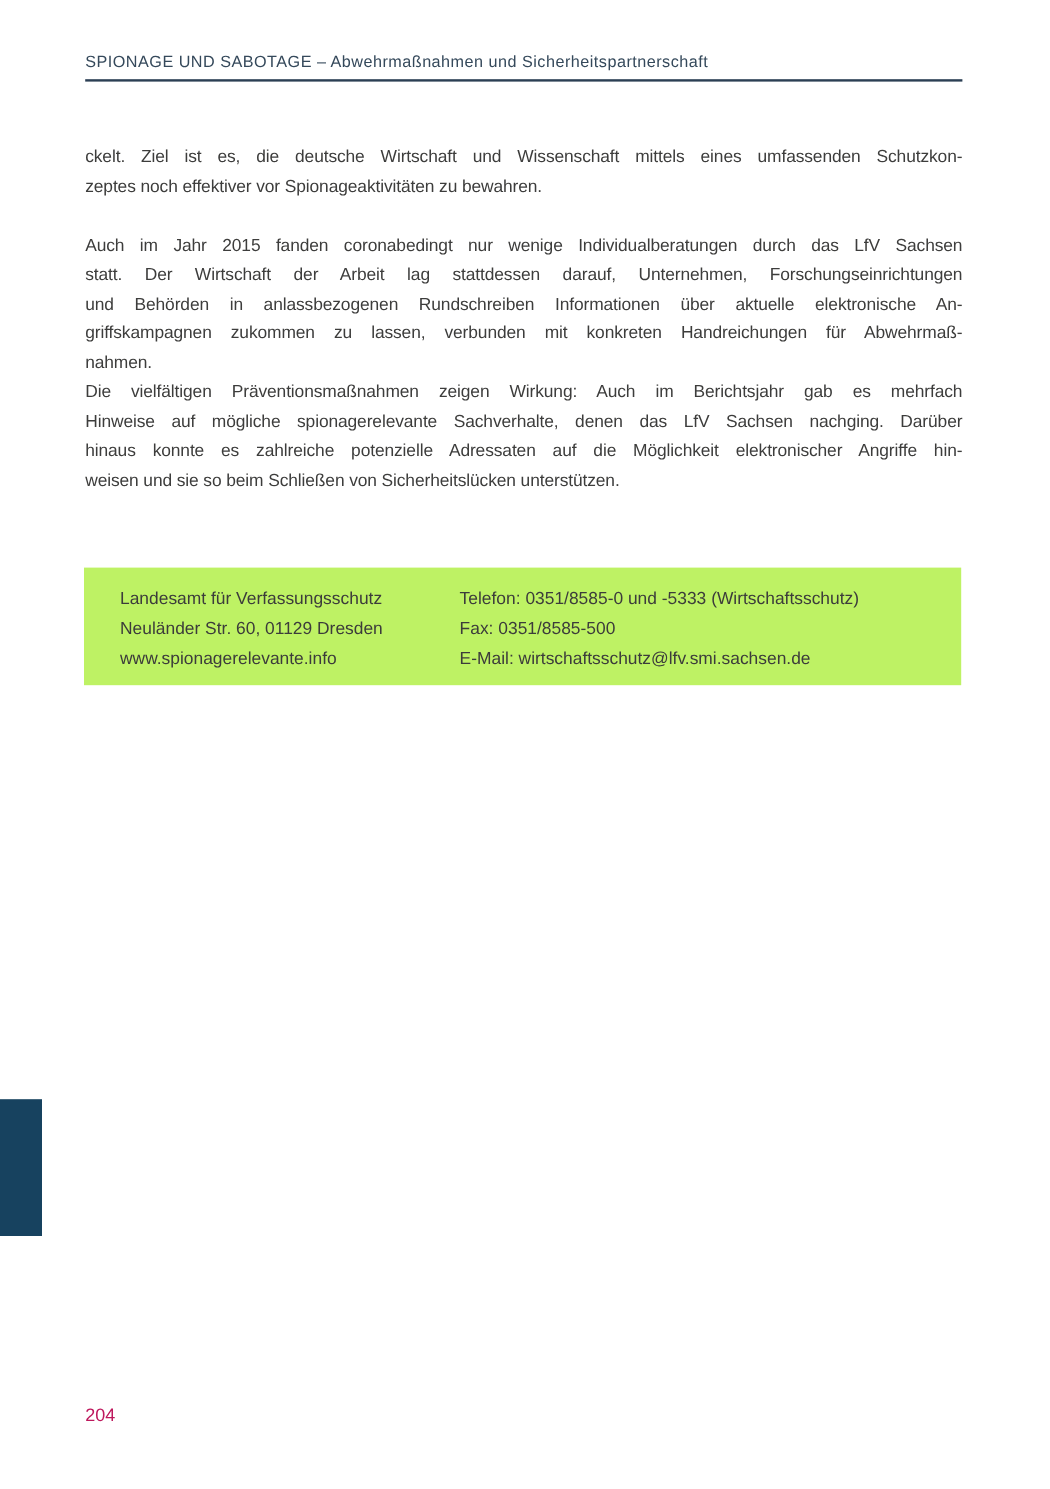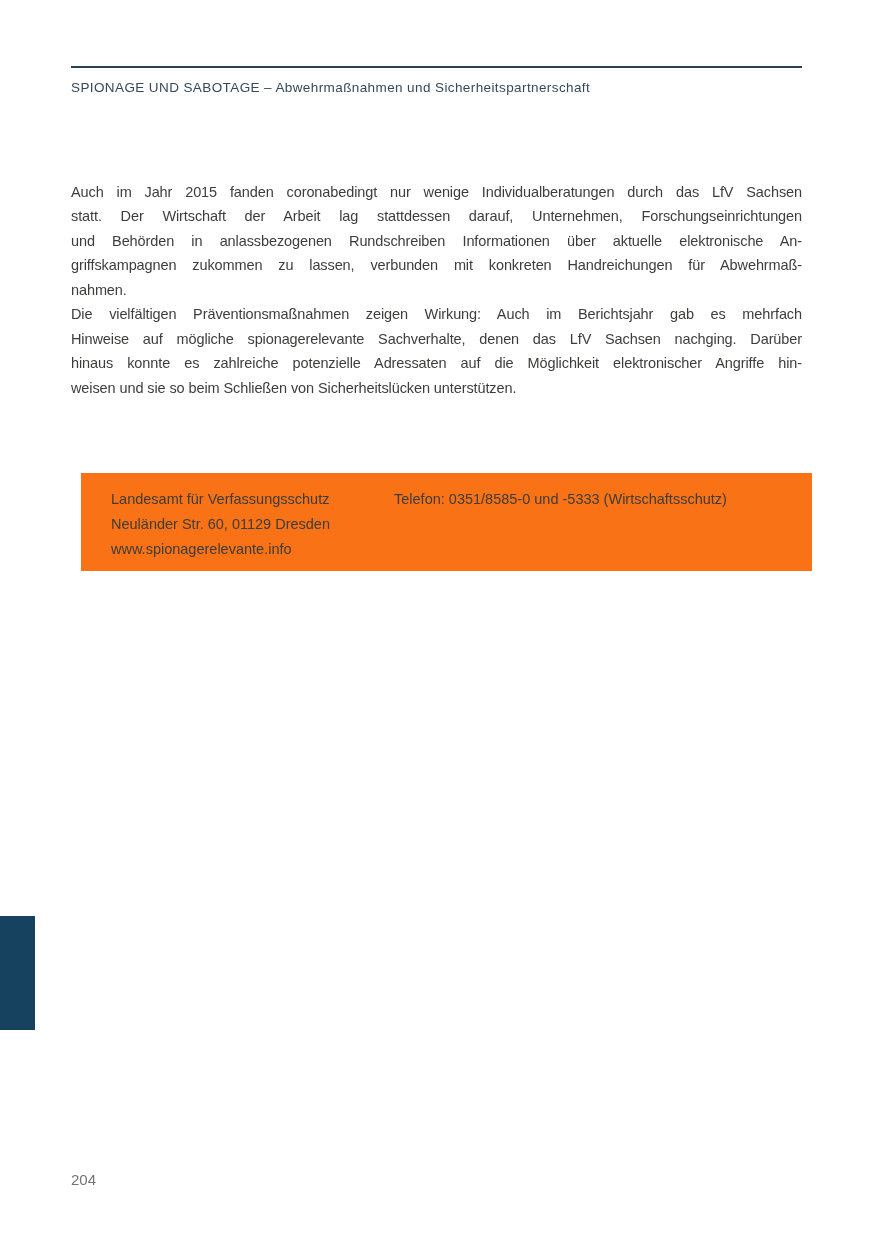--- a/index.html
+++ b/index.html
@@ -12,21 +12,20 @@
     background: #ffffff;
     position: relative;
     font-family: "Liberation Sans", sans-serif;
     color: #3d3d3c;
     overflow: hidden;
   }
   .content {
     position: absolute;
     left: 71px;
     width: 731px;
-    margin-top: 36px;
   }
   
   .page-header {
     top: 44px;
   }
   .header-title {
     font-size: 13.5px;
     letter-spacing: 0.4px;
     color: #35495b;
     white-space: nowrap;
@@ -52,25 +51,25 @@
     text-align: justify;
     text-align-last: justify;
   }
   .pline.last {
     text-align: left;
     text-align-last: left;
   }
   
   .info-box {
     position: absolute;
-    left: 81px;
+    left: 70px;
     top: 473px;
     width: 731px;
     height: 98px;
-    background: #f97316;
+    background: #bef264;
     box-sizing: border-box;
     padding: 14px 20px 0 30px;
     display: flex;
     font-size: 14.5px;
     line-height: 25px;
     color: #3c3c3b;
     justify-content: flex-end;
   }
   .info-col-left  { width: 283px; flex: 0 0 auto; }
   .info-col-right { flex: 1 1 auto; }
@@ -83,33 +82,37 @@
     width: 35px;
     height: 114px;
     background: #17425f;
   }
   
   .page-number {
     position: absolute;
     left: 71px;
     top: 1171px;
     font-size: 15px;
-    color: #737373;
+    color: #be185d;
   }
 </style>
 </head>
 <body>
 
 <div class="content page-header">
   <div class="header-title">SPIONAGE UND SABOTAGE – Abwehrmaßnahmen und Sicherheitspartnerschaft</div>
 </div>
 <div class="header-rule"></div>
 
 <div class="content body-text">
 
+  <div class="paragraph">
+    <div class="pline">ckelt. Ziel ist es, die deutsche Wirtschaft und Wissenschaft mittels eines umfassenden Schutzkon-</div>
+    <div class="pline last">zeptes noch effektiver vor Spionageaktivitäten zu bewahren.</div>
+  </div>
 
   <div class="paragraph gap-before">
     <div class="pline">Auch im Jahr 2015 fanden coronabedingt nur wenige Individualberatungen durch das LfV Sachsen</div>
     <div class="pline">statt. Der Wirtschaft der Arbeit lag stattdessen darauf, Unternehmen, Forschungseinrichtungen</div>
     <div class="pline">und Behörden in anlassbezogenen Rundschreiben Informationen über aktuelle elektronische An-</div>
     <div class="pline">griffskampagnen zukommen zu lassen, verbunden mit konkreten Handreichungen für Abwehrmaß-</div>
     <div class="pline last">nahmen.</div>
   </div>
 
   <div class="paragraph">
@@ -122,18 +125,20 @@
 </div>
 
 <div class="info-box">
   <div class="info-col-left">
     <div class="info-line">Landesamt für Verfassungsschutz</div>
     <div class="info-line">Neuländer Str. 60, 01129 Dresden</div>
     <div class="info-line">www.spionagerelevante.info</div>
   </div>
   <div class="info-col-right">
     <div class="info-line">Telefon: 0351/8585-0 und -5333 (Wirtschaftsschutz)</div>
+    <div class="info-line">Fax: 0351/8585-500</div>
+    <div class="info-line">E-Mail: wirtschaftsschutz@lfv.smi.sachsen.de</div>
   </div>
 </div>
 
 <div class="edge-tab"></div>
 
 <div class="page-number">204</div>
 
 </body></html>

